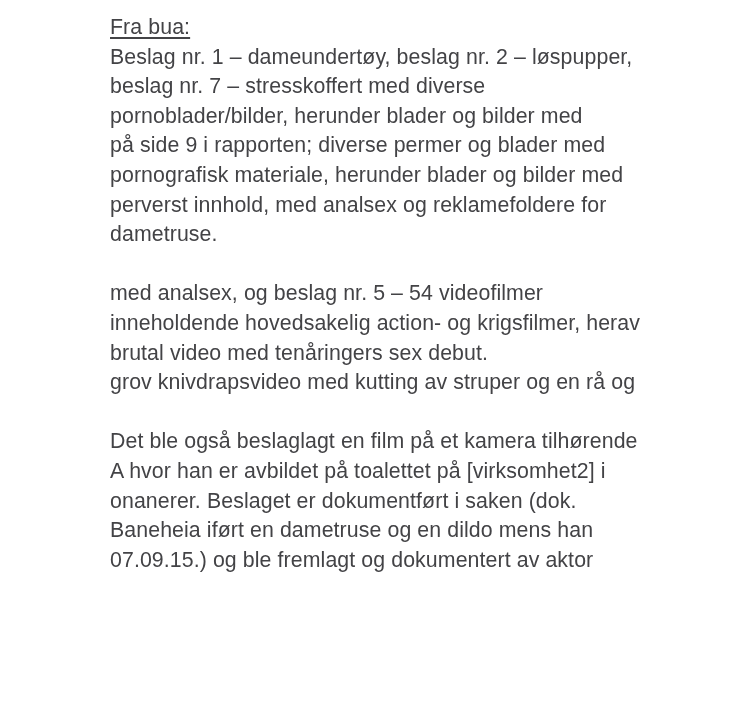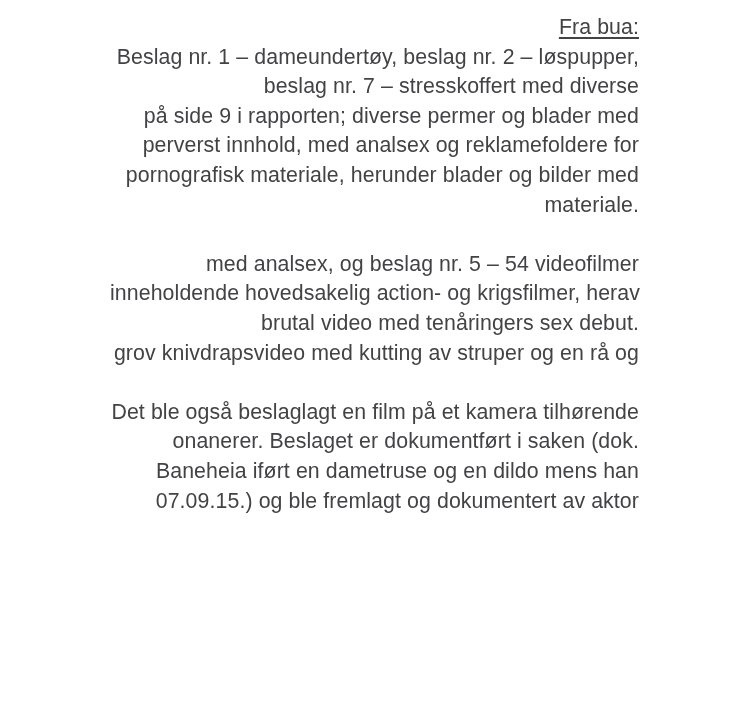--- a/index.html
+++ b/index.html
@@ -16,52 +16,53 @@
     box-sizing: border-box;
     padding: 13px 95px 0 110px;
     font-family: "Liberation Sans", "DejaVu Sans", sans-serif;
     font-size: 21.3px;
     line-height: 29.6px;
     color: #434346;
     letter-spacing: 0.1px;
   }
   .section {
     margin: 0 0 29.6px 0;
-    text-align: right;
   }
   .heading {
     text-decoration: underline;
     text-underline-offset: 3px;
   }
   .text-line {
     white-space: nowrap;
   }
 </style>
 </head>
 <body>
 
 <div class="page">
 
   <div class="section">
     <div class="heading">Fra bua:</div>
     <div class="text-line">Beslag nr. 1 – dameundertøy, beslag nr. 2 – løspupper,</div>
     <div class="text-line">beslag nr. 7 – stresskoffert med diverse</div>
+    <div class="text-line">pornoblader/bilder, herunder blader og bilder med</div>
     <div class="text-line">på side 9 i rapporten; diverse permer og blader med</div>
+    <div class="text-line">pornografisk materiale, herunder blader og bilder med</div>
     <div class="text-line">perverst innhold, med analsex og reklamefoldere for</div>
-    <div class="text-line">pornografisk materiale, herunder blader og bilder med</div>
-    <div class="text-line">materiale.</div>
+    <div class="text-line">dametruse.</div>
   </div>
 
   <div class="section">
     <div class="text-line">med analsex, og beslag nr. 5 – 54 videofilmer</div>
     <div class="text-line">inneholdende hovedsakelig action- og krigsfilmer, herav</div>
     <div class="text-line">brutal video med tenåringers sex debut.</div>
     <div class="text-line">grov knivdrapsvideo med kutting av struper og en rå og</div>
   </div>
 
   <div class="section">
     <div class="text-line">Det ble også beslaglagt en film på et kamera tilhørende</div>
+    <div class="text-line">A hvor han er avbildet på toalettet på [virksomhet2] i</div>
     <div class="text-line">onanerer. Beslaget er dokumentført i saken (dok.</div>
     <div class="text-line">Baneheia iført en dametruse og en dildo mens han</div>
     <div class="text-line">07.09.15.) og ble fremlagt og dokumentert av aktor</div>
   </div>
 
 </div>
 
 </body></html>

